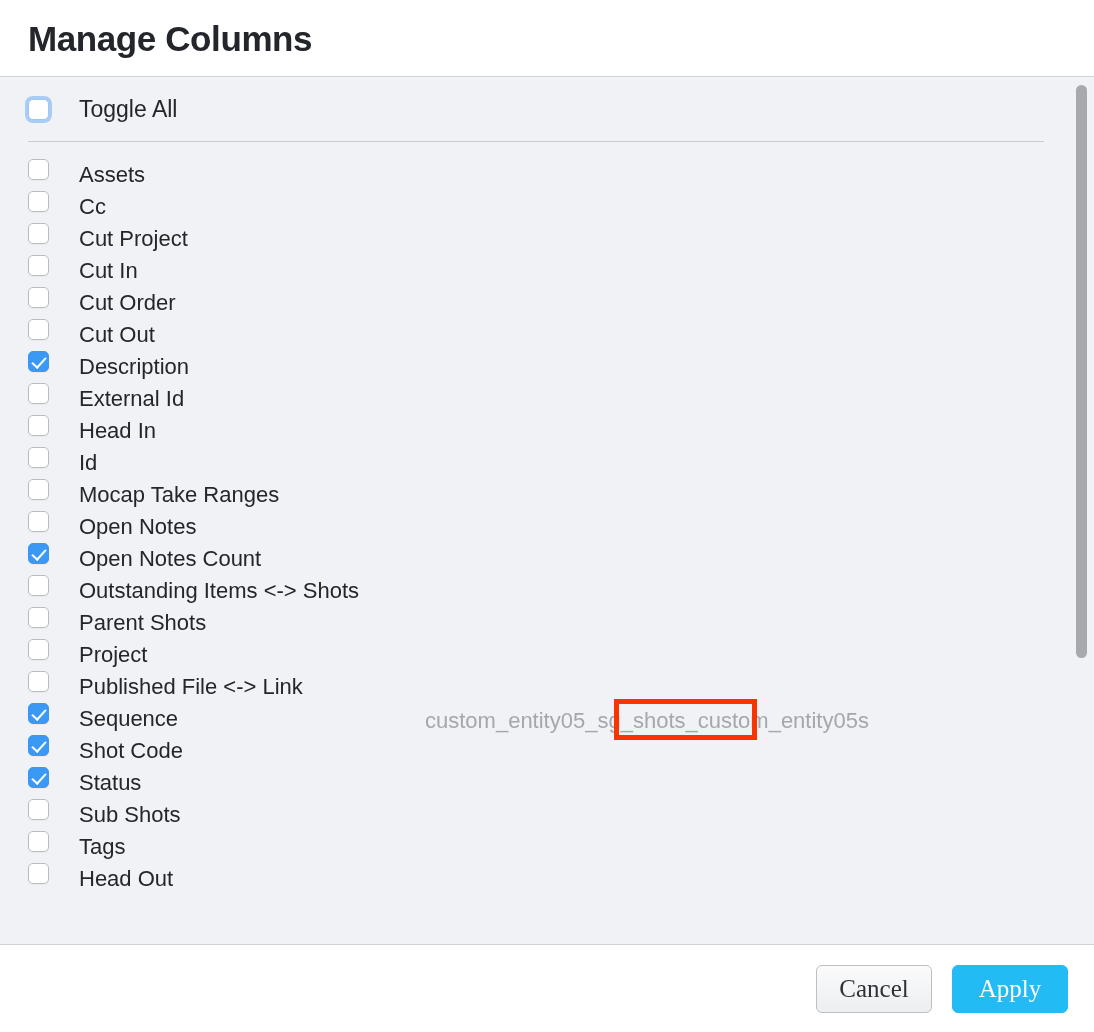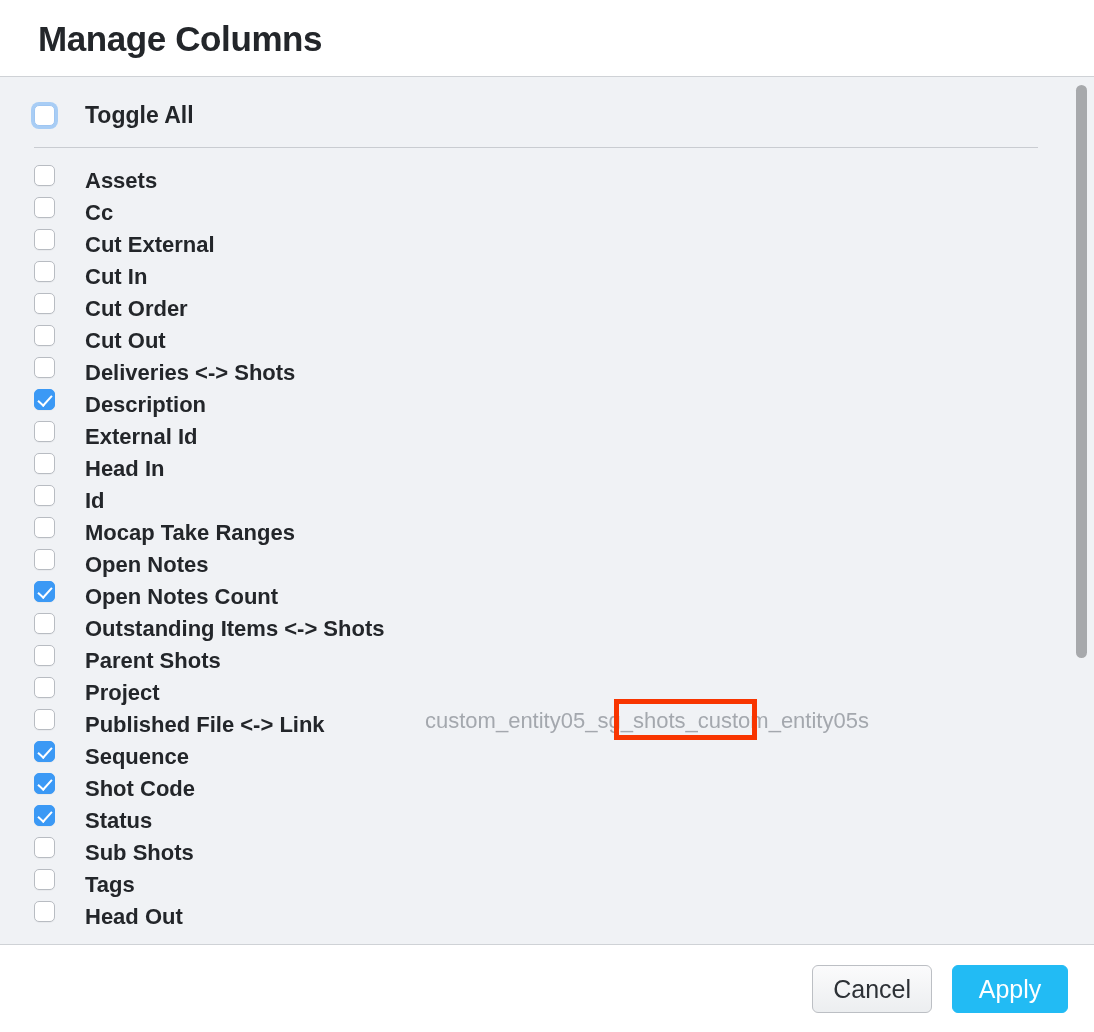--- a/index.html
+++ b/index.html
@@ -21,42 +21,41 @@
   }
 
   
   #dialog-header {
     height: 77px;
     flex: 0 0 77px;
     background: #ffffff;
     border-bottom: 1px solid #cfd2d6;
     display: flex;
     align-items: center;
-    padding-left: 38px;
+    padding-left: 28px;
   }
   #dialog-title {
     font-size: 35px;
     font-weight: bold;
     color: #23262a;
     letter-spacing: -0.4px;
     line-height: 1;
   }
 
   
   #column-list-scroll {
     position: relative;
     flex: 1 1 auto;
     background: #f0f2f5;
     border-bottom: 1px solid #cfd2d6;
     overflow: hidden;
   }
   #column-list-inner {
-    padding: 6px;
-    position: relative;
-    font-weight: bold;
+    padding: 0;
+    position: relative;
   }
 
   
   #toggle-all-row {
     height: 64px;
     display: flex;
     align-items: center;
     padding-left: 28px;
   }
   #toggle-all-divider {
@@ -164,21 +163,21 @@
     height: 87px;
     flex: 0 0 87px;
     background: #ffffff;
     display: flex;
     align-items: center;
     justify-content: flex-end;
     padding-right: 26px;
     gap: 20px;
   }
   .btn {
-    font-family: Liberation Sans, sans-serif;
+    font-family: Liberation Serif, serif;
     font-size: 25px;
     border-radius: 6px;
     cursor: pointer;
     padding: 0 20px;
     height: 48px;
     line-height: 46px;
     display: inline-block;
     text-align: center;
   }
   #cancel-button {
@@ -216,37 +215,33 @@
           <div class="column-row">
             <span class="cb"></span>
             <span class="column-row-label">Assets</span>
           </div>
           <div class="column-row">
             <span class="cb"></span>
             <span class="column-row-label">Cc</span>
           </div>
           <div class="column-row">
             <span class="cb"></span>
-            <span class="column-row-label">Cut External</span>
+            <span class="column-row-label">Cut Project</span>
           </div>
           <div class="column-row">
             <span class="cb"></span>
             <span class="column-row-label">Cut In</span>
           </div>
           <div class="column-row">
             <span class="cb"></span>
             <span class="column-row-label">Cut Order</span>
           </div>
           <div class="column-row">
             <span class="cb"></span>
             <span class="column-row-label">Cut Out</span>
-          </div>
-          <div class="column-row">
-            <span class="cb"></span>
-            <span class="column-row-label">Deliveries &lt;-&gt; Shots</span>
           </div>
           <div class="column-row">
             <span class="cb checked"></span>
             <span class="column-row-label">Description</span>
           </div>
           <div class="column-row">
             <span class="cb"></span>
             <span class="column-row-label">External Id</span>
           </div>
           <div class="column-row">

